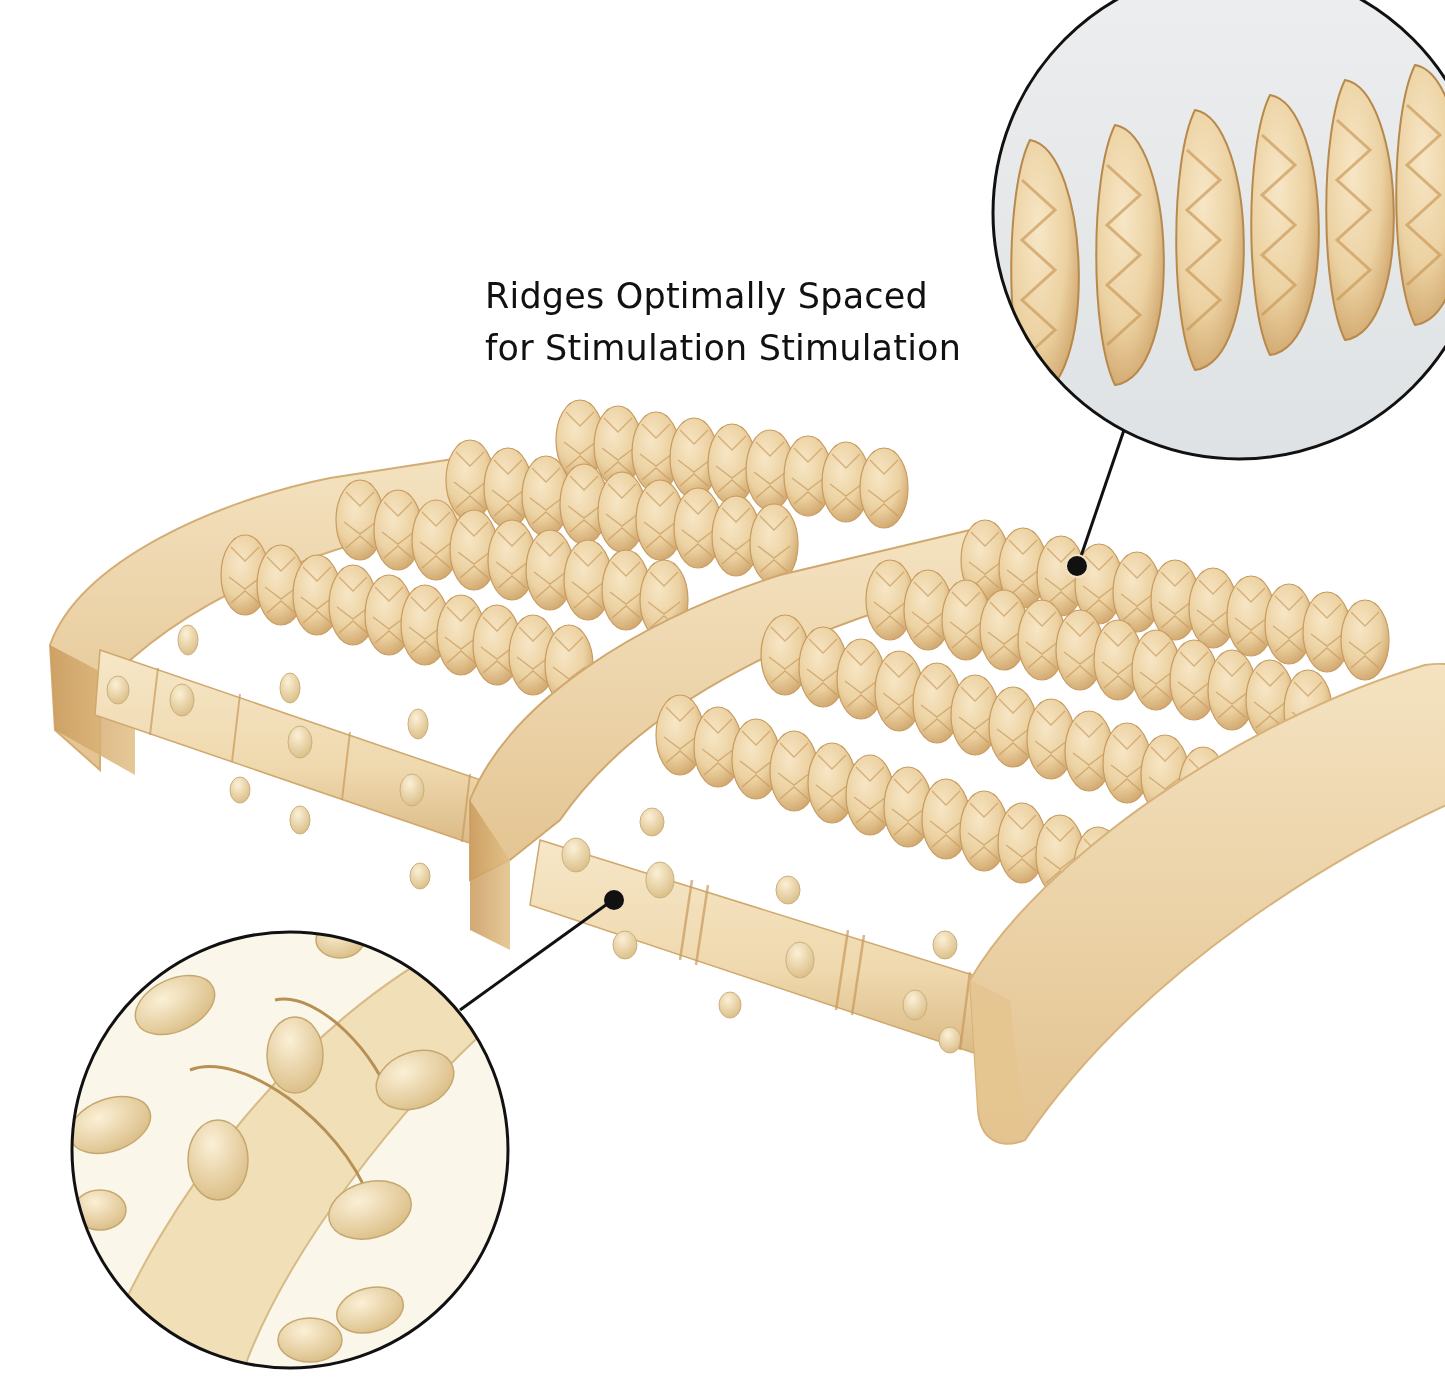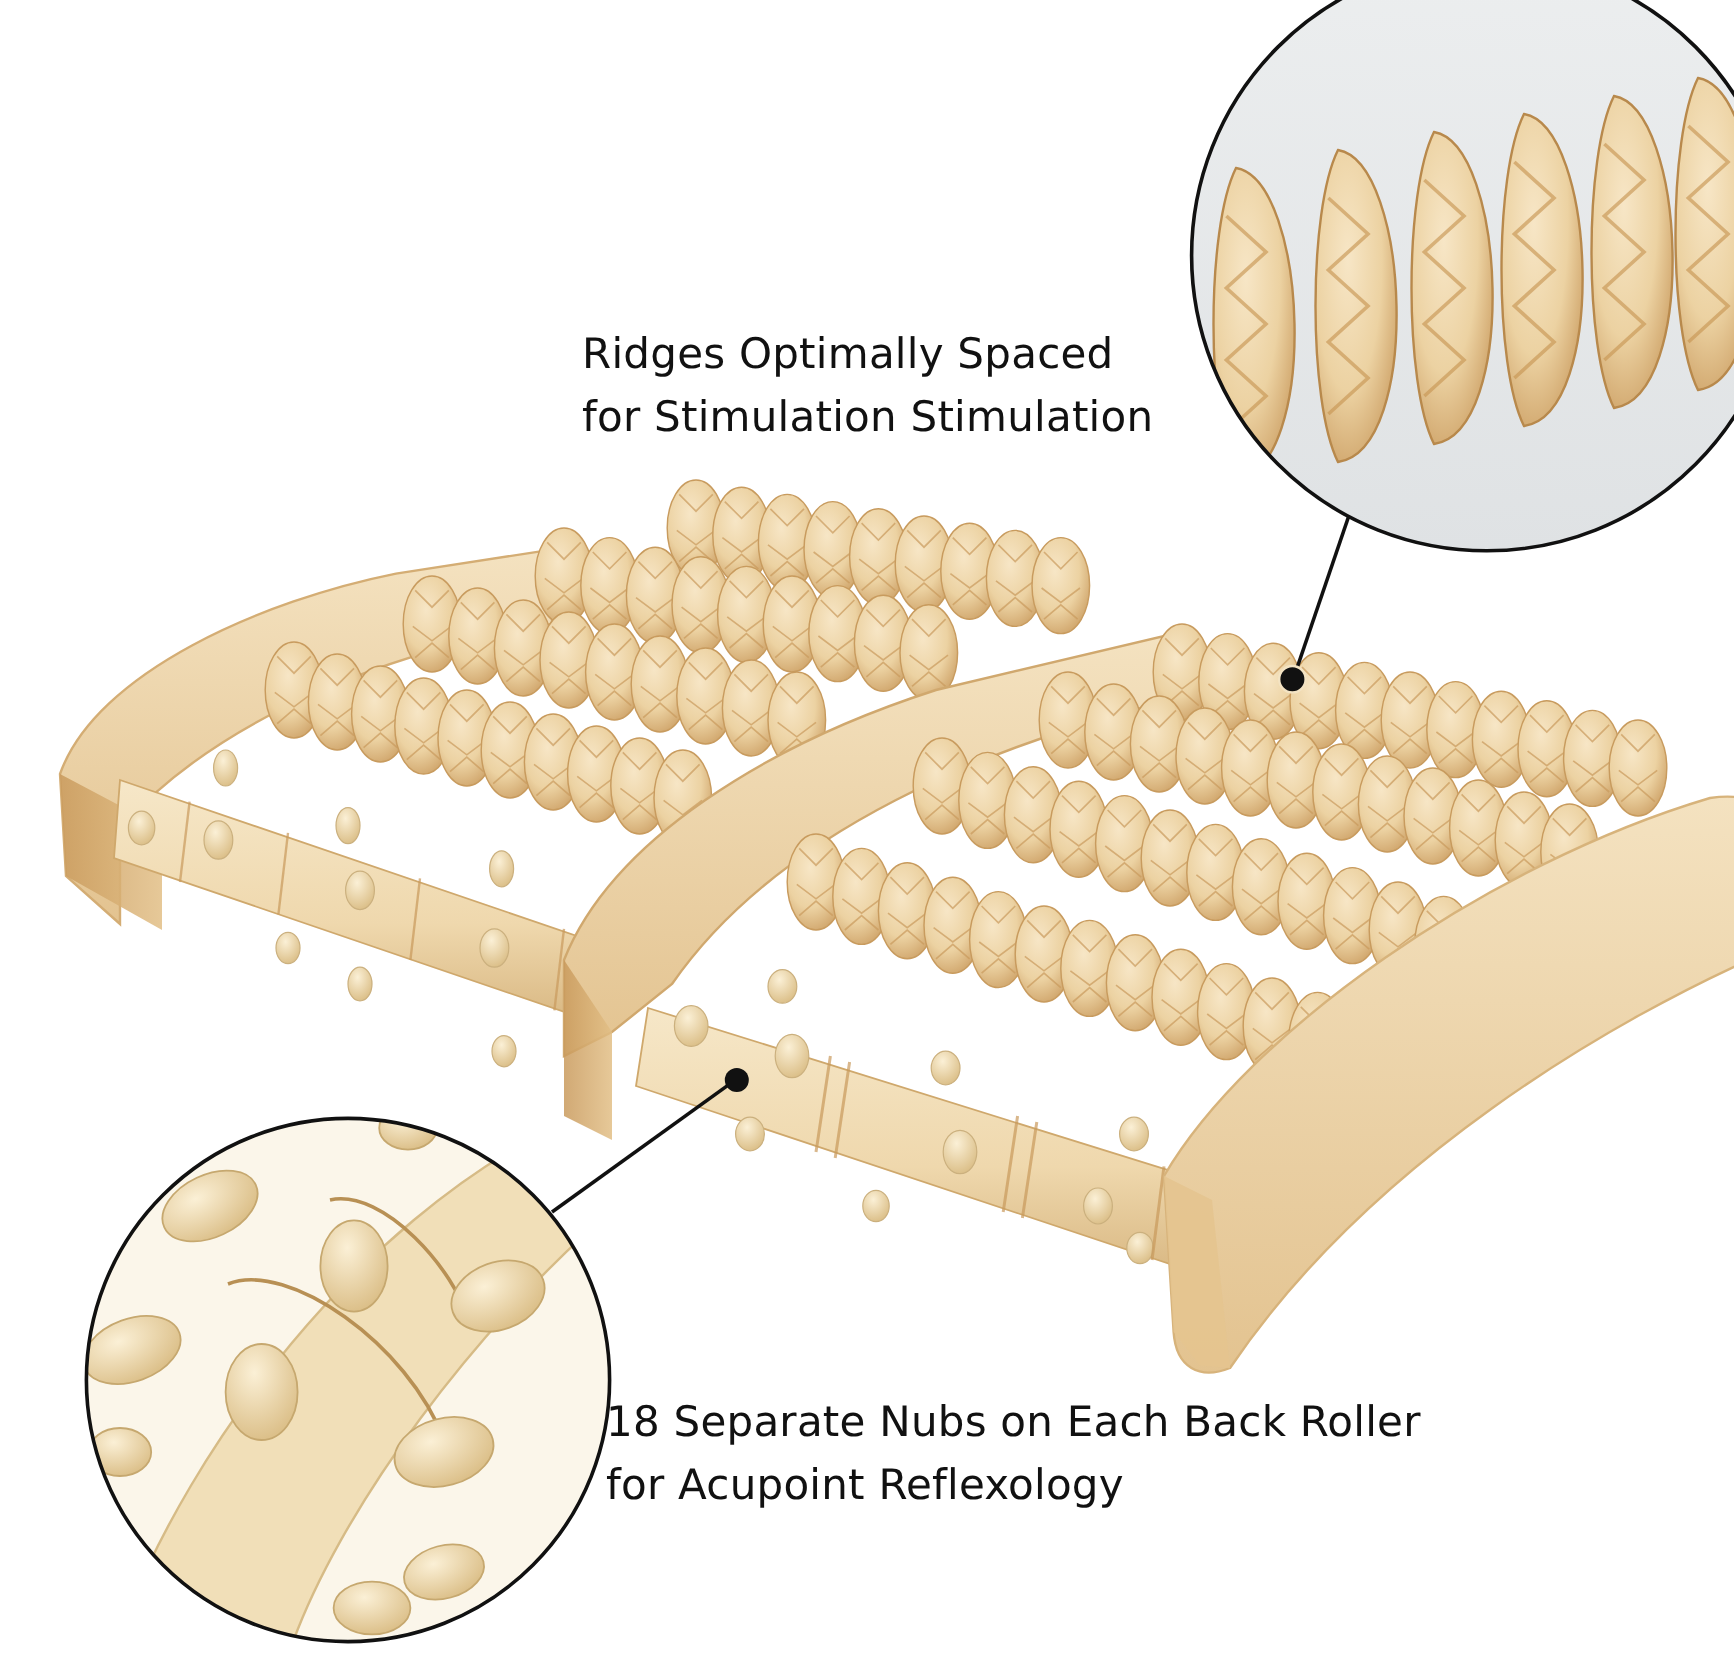--- a/index.html
+++ b/index.html
@@ -272,17 +272,13 @@
 
     <line x1="420" y1="1010" x2="570" y2="902" stroke="#111111" stroke-width="3"></line>
     <circle cx="574" cy="900" r="10" fill="#111111"></circle>
   </svg>
 
   <div class="caption caption-top">
     <span>Ridges Optimally Spaced</span>
     <span>for Stimulation Stimulation</span>
   </div>
 
-  <div class="caption caption-bottom">
-    <span>18 Separate Nubs on Each Back Roller</span>
-    <span>for Acupoint Reflexology</span>
-  </div>
 </div>
 
 </body></html>

